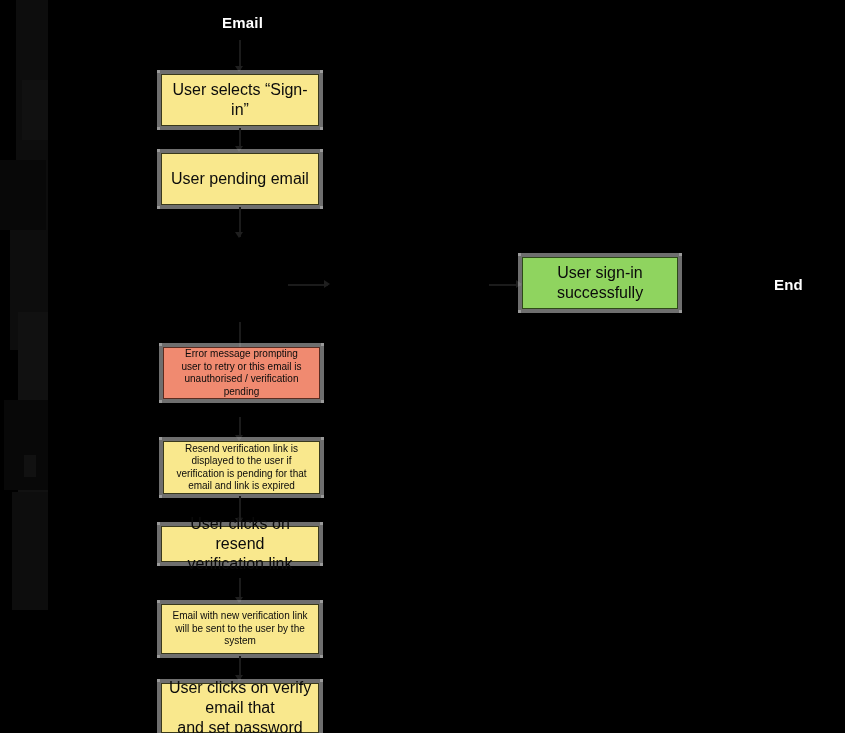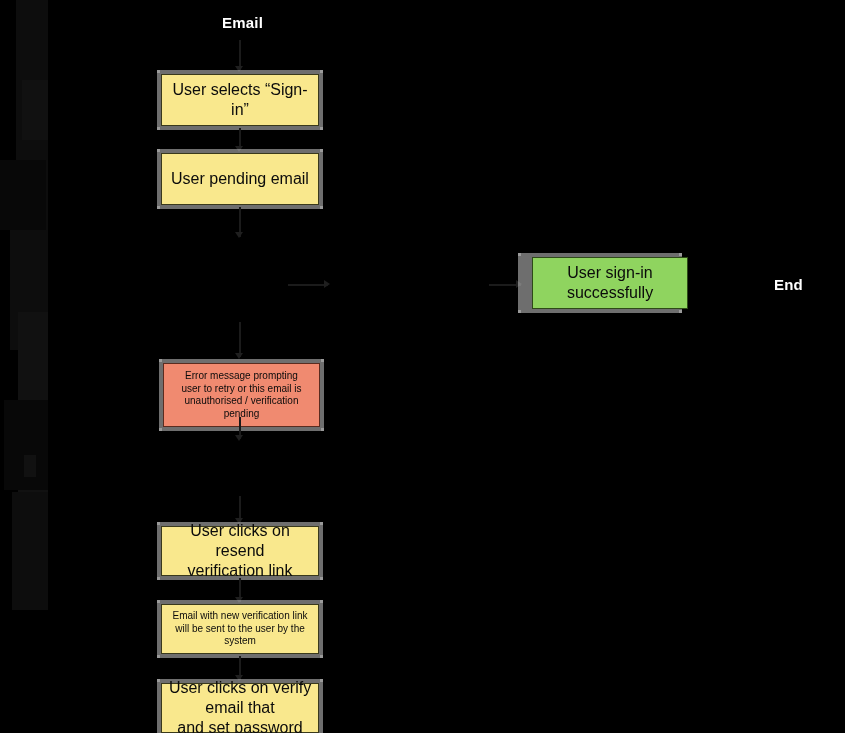--- a/index.html
+++ b/index.html
@@ -74,21 +74,21 @@
 
   .shape .txt {
     font-size: 16px;
     line-height: 1.25;
     padding: 0 6px;
     color: #0b0b0b;
     white-space: pre-line;
   }
 
   .fill-yellow { background: #f9e88d; border-color: #3a3a1c; }
-  .fill-green  { background: #8fd45f; border-color: #2e4a18; margin-left: 10px; }
+  .fill-green  { background: #8fd45f; border-color: #2e4a18; }
   .fill-red    { background: #f08a70; border-color: #5a2c20; }
 
   
   .diamond-wrap { position: absolute; }
   .diamond-shape {
     position: absolute;
     left: 0; top: 0;
     width: 100%; height: 100%;
     background: #c5a3f7;
     transform: rotate(45deg);
@@ -212,42 +212,55 @@
     </div>
     <div class="handle" style="left:-4px; top:-4px;"></div>
     <div class="handle" style="right:-4px;top:-4px;"></div>
     <div class="handle" style="left:-4px; bottom:-4px;"></div>
     <div class="handle" style="right:-4px;bottom:-4px;"></div>
   </div>
 
   <div class="conn conn-v" style="left:239px; top:322px; height:35px;"></div>
   <div class="arrowhead arrow-down" style="left:235px; top:353px;"></div>
 
-  <div class="node" style="left:163px; top:363px; width:157px; height:64px;">
+  <div class="node" style="left:163px; top:347px; width:157px; height:52px;">
     <div class="selframe"></div>
     <div class="shape fill-red">
       <span class="txt" style="font-size:10px;">Error message prompting
 user to retry or this email is
 unauthorised / verification
 pending</span>
     </div>
     <div class="handle" style="left:-4px; top:-4px;"></div>
     <div class="handle" style="right:-4px;top:-4px;"></div>
     <div class="handle" style="left:-4px; bottom:-4px;"></div>
     <div class="handle" style="right:-4px;bottom:-4px;"></div>
   </div>
 
   <div class="conn conn-v" style="left:239px; top:417px; height:22px;"></div>
   <div class="arrowhead arrow-down" style="left:235px; top:435px;"></div>
 
+  <div class="node" style="left:163px; top:441px; width:157px; height:53px;">
+    <div class="selframe"></div>
+    <div class="shape fill-yellow">
+      <span class="txt" style="font-size:10px;">Resend verification link is
+displayed to the user if
+verification is pending for that
+email and link is expired</span>
+    </div>
+    <div class="handle" style="left:-4px; top:-4px;"></div>
+    <div class="handle" style="right:-4px;top:-4px;"></div>
+    <div class="handle" style="left:-4px; bottom:-4px;"></div>
+    <div class="handle" style="right:-4px;bottom:-4px;"></div>
+  </div>
 
   <div class="conn conn-v" style="left:239px; top:496px; height:26px;"></div>
   <div class="arrowhead arrow-down" style="left:235px; top:518px;"></div>
 
-  <div class="node" style="left:161px; top:526px; width:158px; height:50px;">
+  <div class="node" style="left:161px; top:526px; width:158px; height:36px;">
     <div class="selframe"></div>
     <div class="shape fill-yellow">
       <span class="txt">User clicks on resend
 verification link</span>
     </div>
     <div class="handle" style="left:-4px; top:-4px;"></div>
     <div class="handle" style="right:-4px;top:-4px;"></div>
     <div class="handle" style="left:-4px; bottom:-4px;"></div>
     <div class="handle" style="right:-4px;bottom:-4px;"></div>
   </div>

